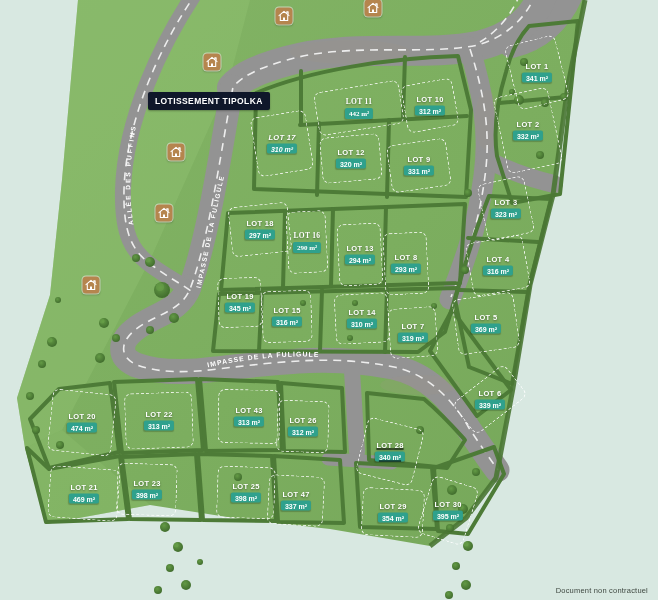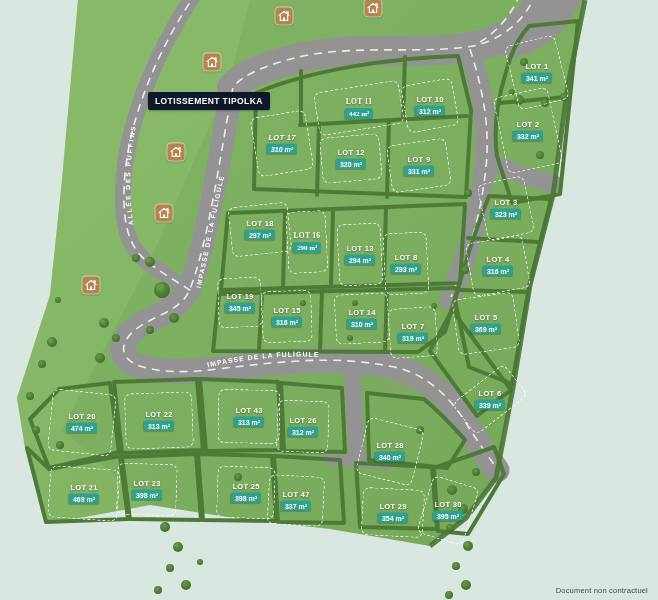--- a/index.html
+++ b/index.html
@@ -386,21 +386,21 @@
       <div class="badge" style="background: rgb(47, 161, 141);">312 m²</div>
     </div>
   </div>
       <div class="lot" style="left: 296px; top: 500px;">
     <div class="dash" style="width: 54px; height: 48px; transform: translate(-50%, -50%) rotate(3deg);"></div>
     <div class="txt">
       <div class="name">LOT 47</div>
       <div class="badge" style="background: rgb(47, 161, 141);">337 m²</div>
     </div>
   </div>
-      <div class="lot" style="left: 390px; top: 451px;">
+      <div class="lot" style="left: 390px; top: 451px; text-decoration: underline;">
     <div class="dash" style="width: 56px; height: 56px; transform: translate(-50%, -50%) rotate(14deg);"></div>
     <div class="txt">
       <div class="name">LOT 28</div>
       <div class="badge" style="background: rgb(47, 161, 141);">340 m²</div>
     </div>
   </div>
       <div class="lot" style="left: 393px; top: 512px;">
     <div class="dash" style="width: 60px; height: 46px; transform: translate(-50%, -50%) rotate(3deg);"></div>
     <div class="txt">
       <div class="name">LOT 29</div>

